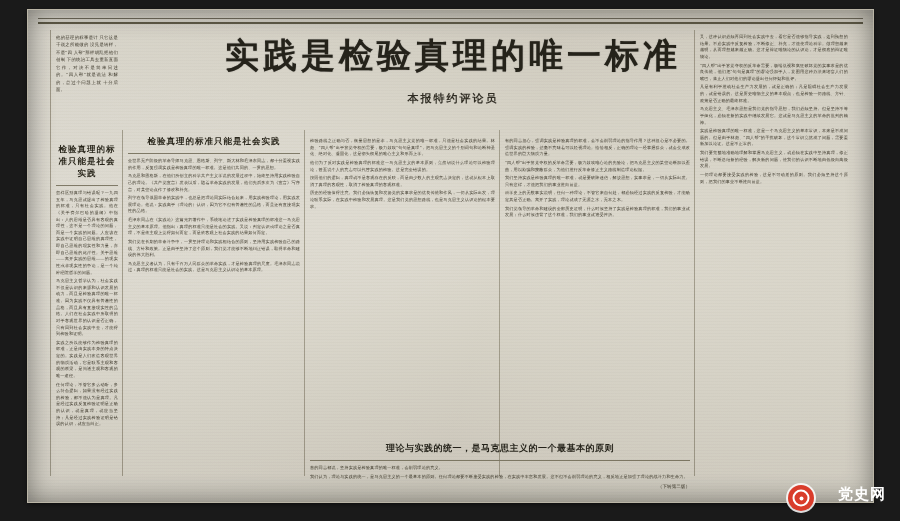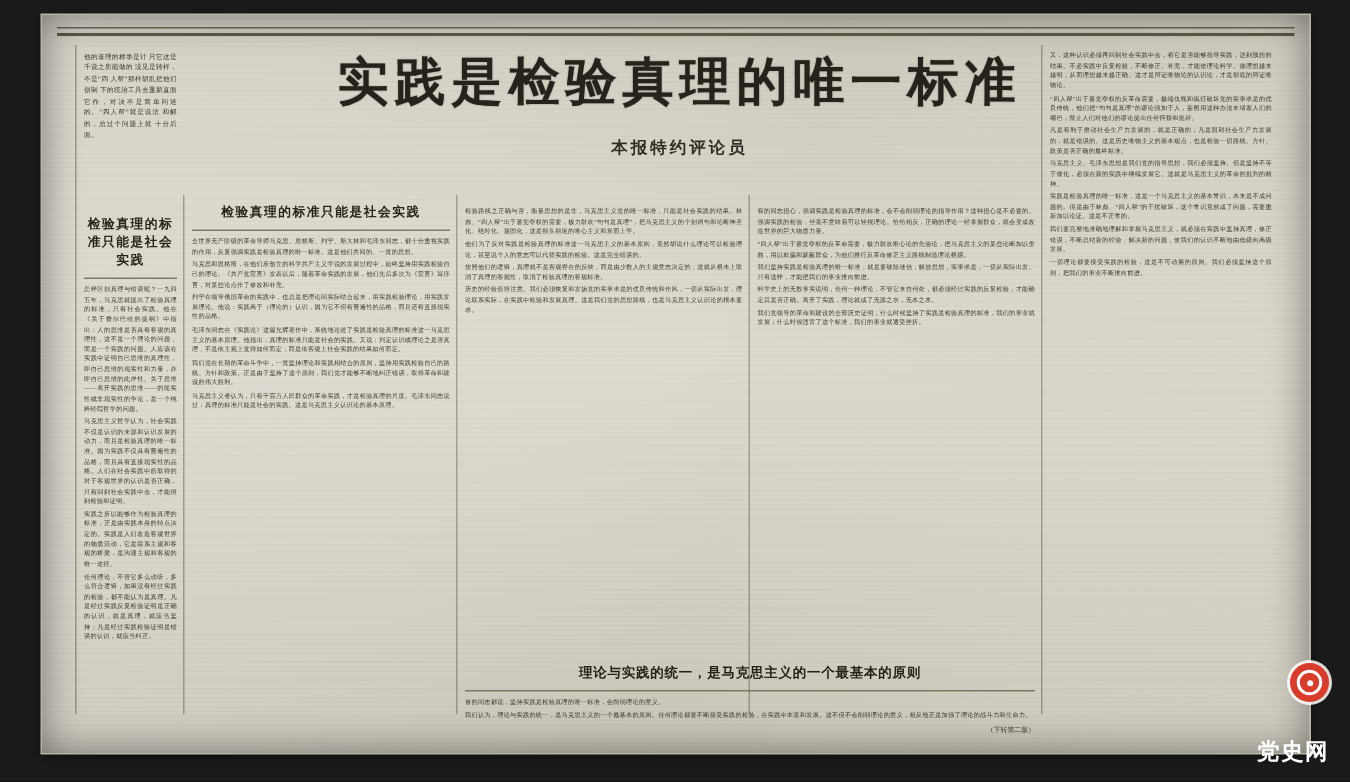--- a/index.html
+++ b/index.html
@@ -185,24 +185,23 @@
   #rule3 { left: 471px; }
   #rule4 { left: 666px; top: 20px; }
   #rule0 { left: 22px; top: 20px; }
 
   
   .watermark {
     position: absolute;
     right: 14px;
     bottom: 10px;
     display: flex;
-    align-items: flex-end;
+    align-items: flex-start;
     gap: 24px;
     z-index: 20;
-    flex-direction: column;
   }
   .wm-logo {
     width: 26px;
     height: 26px;
     border-radius: 50%;
     background: #d93c2b;
     position: relative;
     box-shadow: 0 0 0 2px rgba(255,255,255,0.85);
   }
   .wm-logo .eye {

